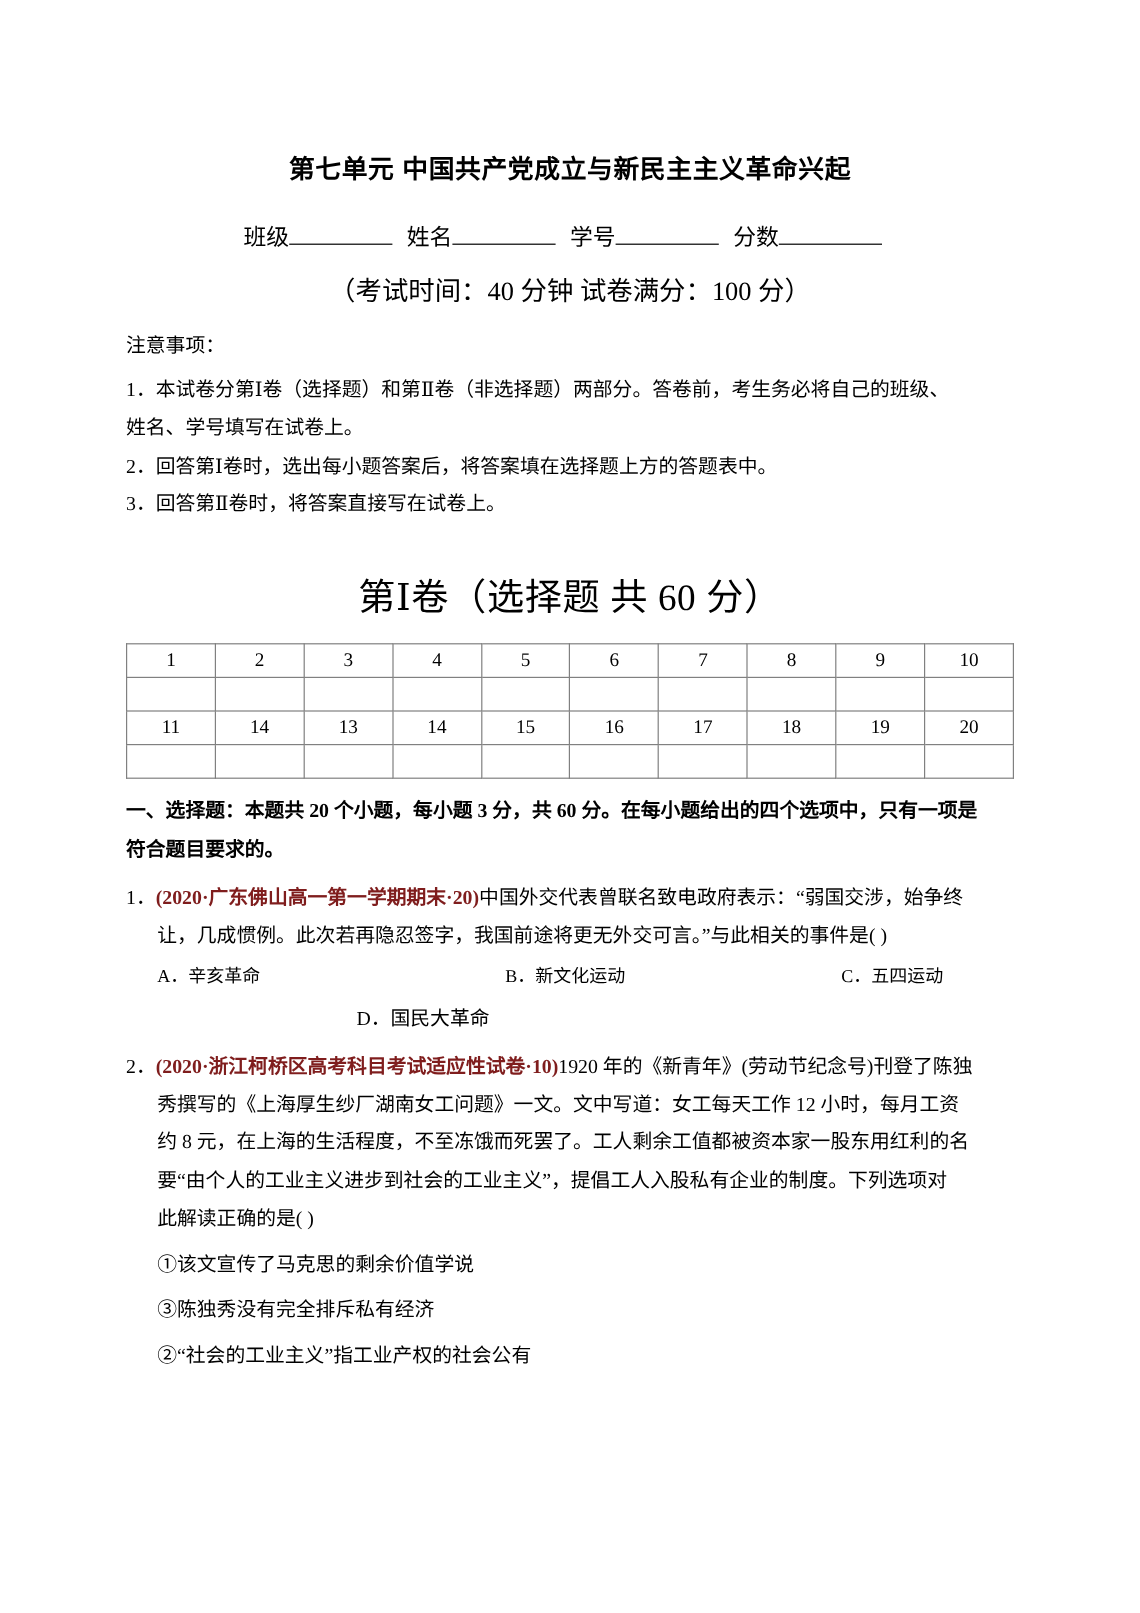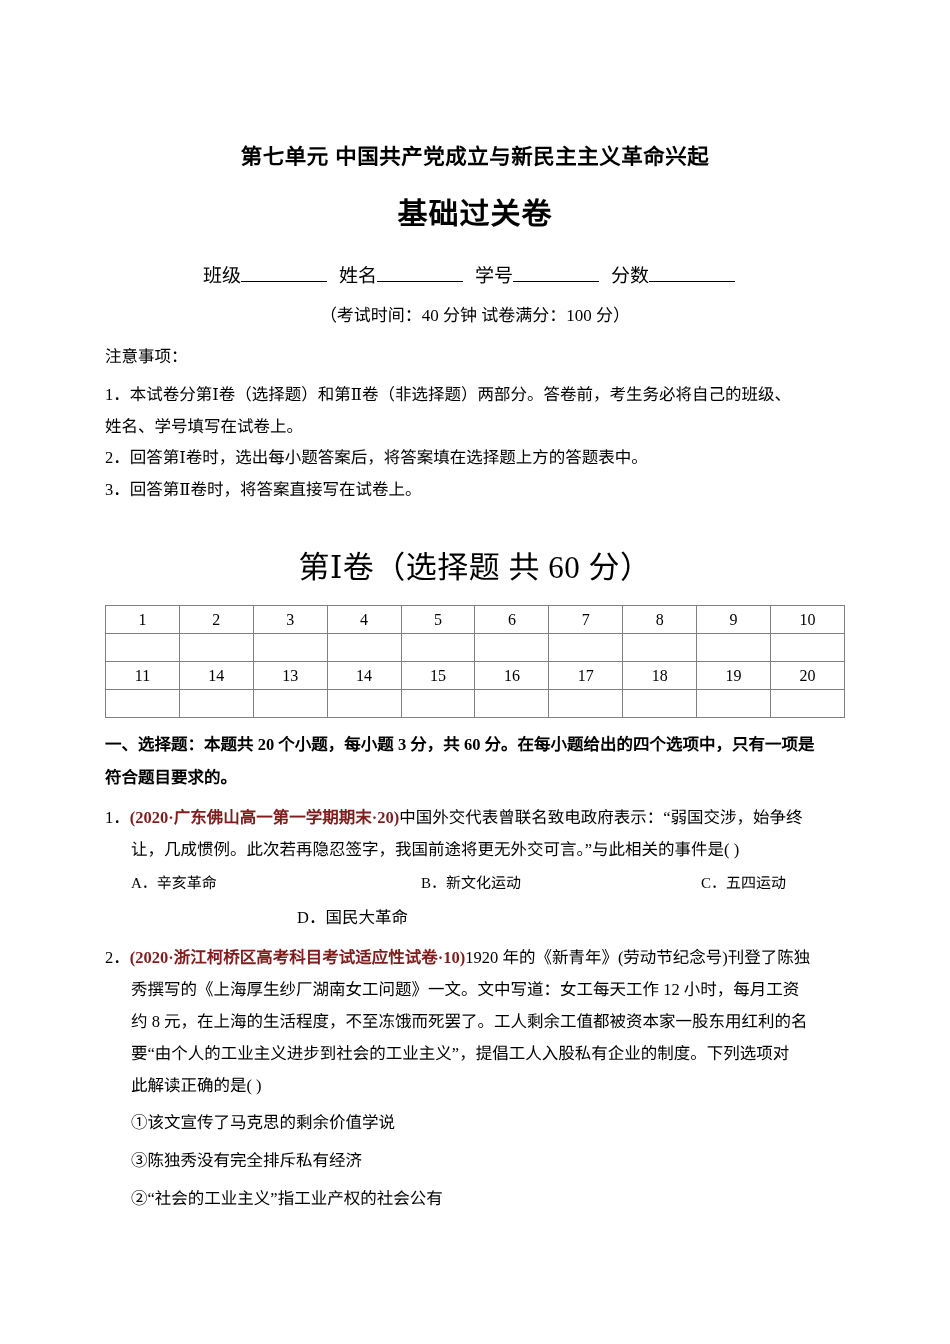--- a/index.html
+++ b/index.html
@@ -17,21 +17,21 @@
     width: 950px;
     height: 1344px;
     background: #ffffff;
     overflow: hidden;
     box-sizing: border-box;
     padding: 0;
   }
   .inner {
     position: absolute;
     left: 105px;
-    top: 16px;
+    top: 0;
     width: 740px;
   }
 
   
   .doc-title {
     text-align: center;
     font-family: "Liberation Sans", "DejaVu Sans", sans-serif;
     font-size: 21.5px;
     font-weight: 700;
     letter-spacing: 0.5px;
@@ -64,21 +64,21 @@
   .blank {
     display: inline-block;
     border-bottom: 1.3px solid #000;
     height: 0.95em;
     vertical-align: baseline;
   }
   .blank.w1 { width: 86px; }
 
   .examinfo {
     text-align: center;
-    font-size: 17px;
+    font-size: 22px;
     margin: 0;
     padding-top: 12px;
     line-height: 1.5;
   }
 
   
   .notice-head {
     font-size: 16.5px;
     margin: 0;
     padding-top: 17px;
@@ -183,21 +183,20 @@
   }
 </style>
 </head>
 <body>
 
 <div id="page">
   <div class="inner">
 
     <h1 class="doc-title">第七单元  中国共产党成立与新民主主义革命兴起</h1>
 
-    <h2 class="doc-subtitle">基础过关卷</h2>
 
     <div class="idline">
       <span class="fld"><span>班级</span><span class="blank w1"></span></span><span class="fld"><span>姓名</span><span class="blank w1"></span></span><span class="fld"><span>学号</span><span class="blank w1"></span></span><span class="fld"><span>分数</span><span class="blank w1"></span></span>
     </div>
 
     <div class="examinfo">（考试时间：40 分钟    试卷满分：100 分）</div>
 
     <div class="notice-head">注意事项：</div>
 
     <div class="notice-item">1．本试卷分第Ⅰ卷（选择题）和第Ⅱ卷（非选择题）两部分。答卷前，考生务必将自己的班级、</div>

